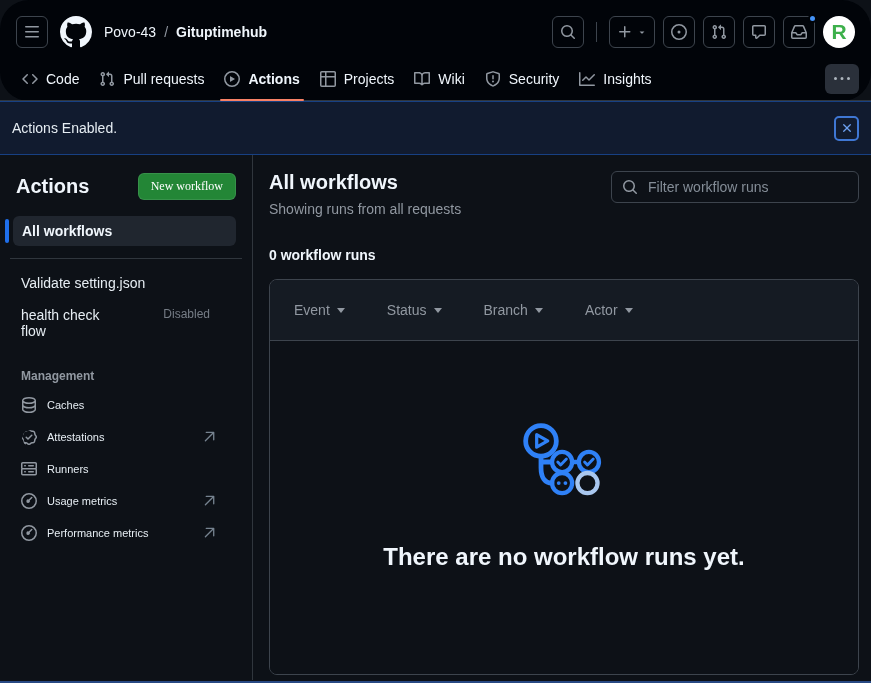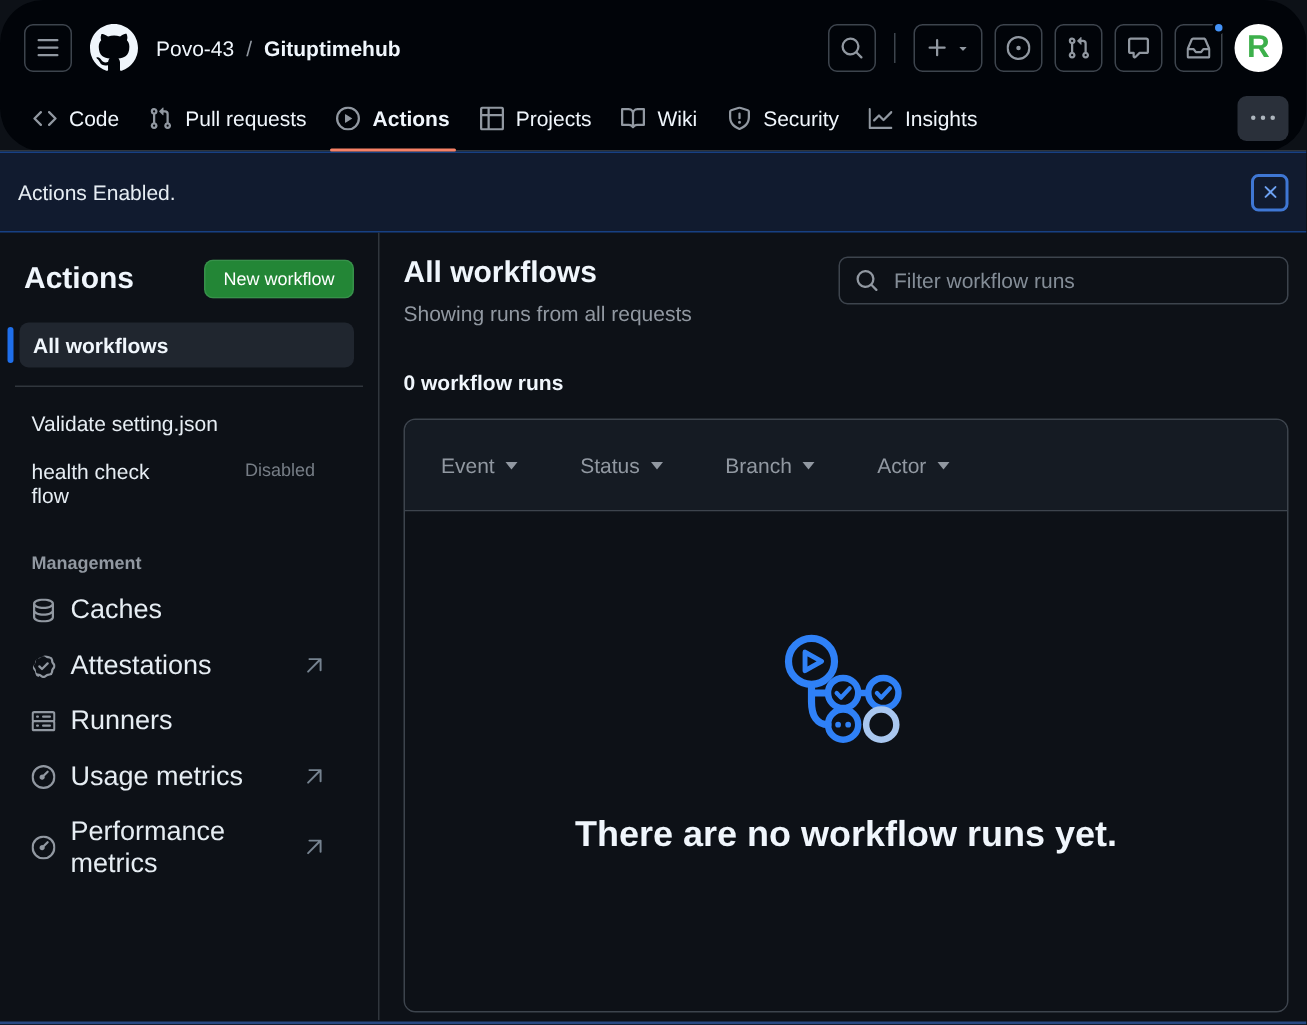--- a/index.html
+++ b/index.html
@@ -73,50 +73,50 @@
   .content { display: flex; height: 525px; }
   .sidebar { width: 253px; flex: none; border-right: 1px solid #30363d; padding: 18px 16px; }
   .main { flex: 1; padding: 16px 12px 0 16px; display: flex; flex-direction: column; }
 
   
   .sidebar-head { display: flex; align-items: center; justify-content: space-between; }
   .sidebar-title { margin: 0; font-size: 20px; font-weight: 700; }
   .btn-green {
     background: #238636; color: #ffffff; border: 1px solid rgba(240,246,252,0.1);
     border-radius: 6px; font-size: 12px; padding: 5px 12px; cursor: pointer;
-    font-family: Liberation Sans, sans-serif;
+    font-family: Liberation Serif, serif;
   }
   .sel-row { display: flex; align-items: center; margin: 16px 0 0 -11px; }
   .sel-bar { width: 4px; height: 24px; border-radius: 2px; background: #1f6feb; margin-right: 4px; flex: none; }
   .sel-item {
     flex: 1; background: #20262f; border-radius: 6px; padding: 7px 9px;
     font-weight: 600; font-size: 14px; color: #f0f6fc; text-decoration: none; cursor: pointer;
   }
   .side-divider { border: none; border-top: 1px solid #30363d; margin: 12px -6px 8px -6px; }
   .wf-item {
     display: flex; justify-content: space-between;
     padding: 8px 8px 8px 5px; color: #e6edf3; text-decoration: none; font-size: 14px; cursor: pointer;
   }
   .badge-disabled { color: #767d86; font-size: 12px; padding-right: 18px; margin-left: 48px; }
   .mgmt { margin-top: 22px; }
   .mgmt-title { font-size: 12px; font-weight: 700; color: #9198a1; padding-left: 5px; margin-bottom: 6px; }
   .mgmt-item {
     display: flex; align-items: center; gap: 10px; padding: 8px 5px;
-    color: #e6edf3; text-decoration: none; font-size: 18px; cursor: pointer;
+    color: #e6edf3; text-decoration: none; font-size: 11px; cursor: pointer;
   }
   .mgmt-item .m-icon svg { fill: #9198a1; }
   .ext-arrow { margin-left: auto; padding-right: 14px; }
   .ext-arrow svg { fill: #768390; }
 
   
   .main-head { display: flex; justify-content: space-between; align-items: flex-start; }
   .main-title { margin: 0; font-size: 20px; font-weight: 600; }
   .main-sub { margin: 7px 0 0 0; color: #9198a1; font-size: 14px; }
   .filter-box {
-    width: 300px; height: 32px; border: 1px solid #3d444d; border-radius: 6px;
+    width: 248px; height: 32px; border: 1px solid #3d444d; border-radius: 6px;
     background: #0d1117; display: flex; align-items: center; gap: 8px; padding: 0 10px;
   }
   .filter-box svg { fill: #9198a1; flex: none; }
   .filter-box input {
     background: transparent; border: none; outline: none; color: #f0f6fc;
     font-size: 14px; width: 100%; font-family: inherit;
   }
   .filter-box input::placeholder { color: #848d97; }
   .runs-count { margin-top: 30px; font-size: 14px; font-weight: 700; }
   .panel {

